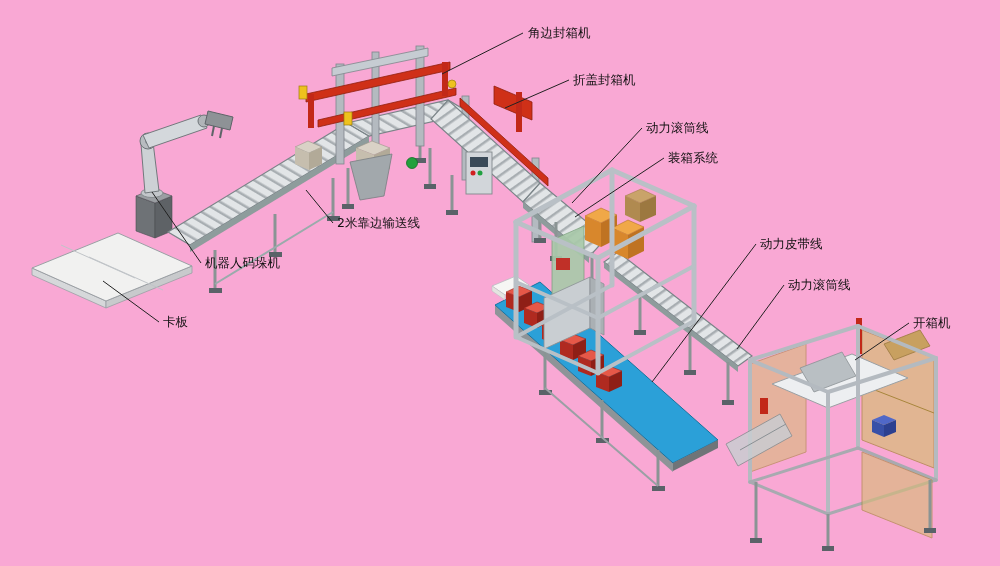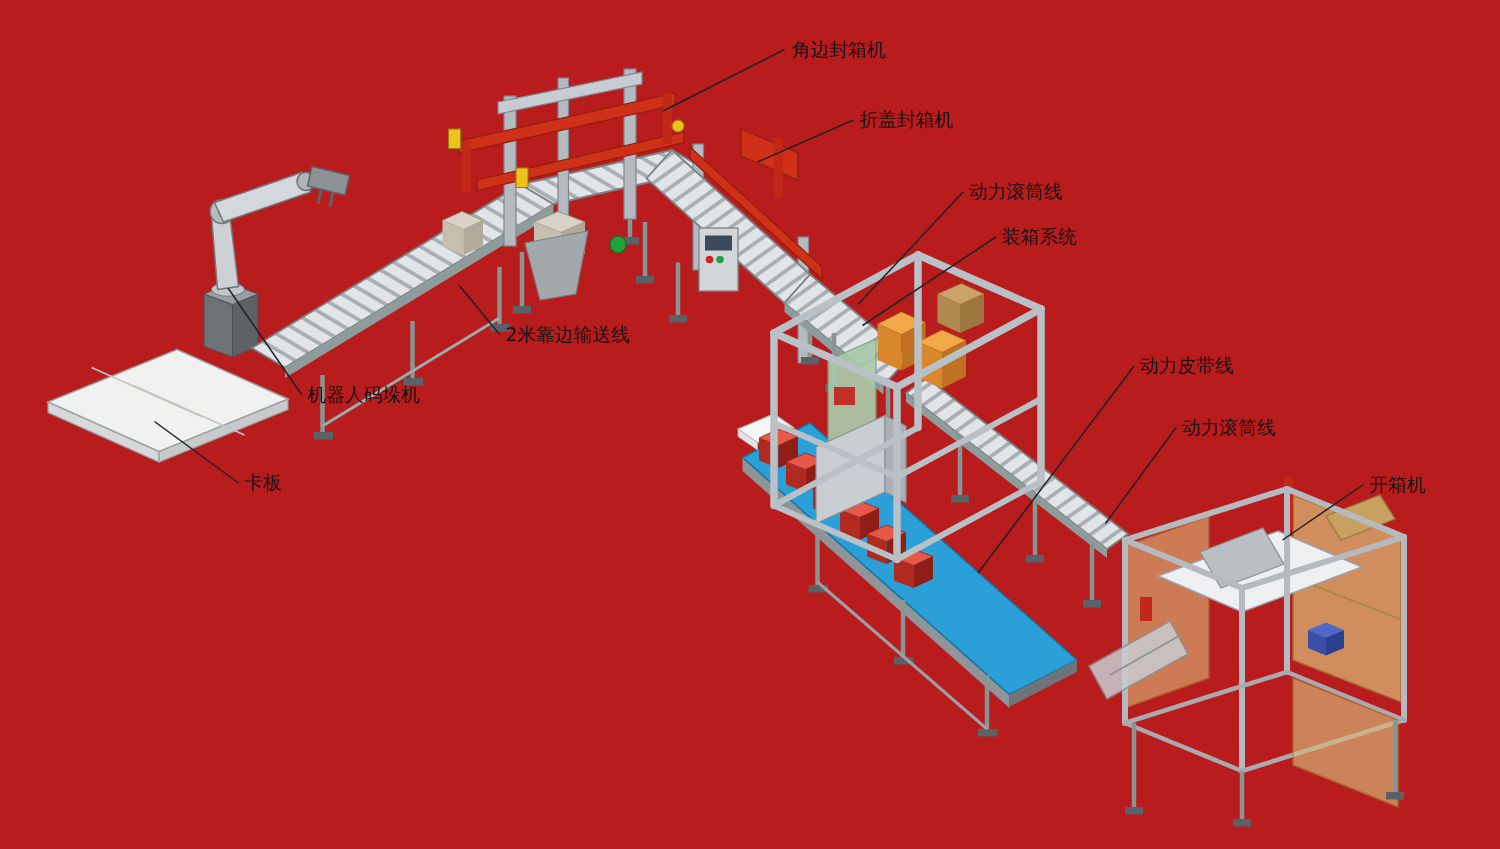--- a/index.html
+++ b/index.html
@@ -1,16 +1,16 @@
 <!DOCTYPE html>
 <html><head>
 <meta charset="utf-8">
 <style>
   html,body{margin:0;padding:0;background:#ffffff;}
-  .stage{position:relative;width:1000px;height:566px;background:#b91c1c;overflow:hidden;
+  .stage{position:relative;width:1000px;height:566px;background:#f9a8d4;overflow:hidden;
          font-family:"DejaVu Sans",sans-serif;}
   svg{display:block;}
   .lbl{font-size:12.5px;fill:#111111;font-family:"DejaVu Sans",sans-serif;}
   .leader{stroke:#222222;stroke-width:1;fill:none;}
   .frame{stroke:#7f868c;stroke-width:0.8;}
   .leg{stroke:#8a9494;stroke-width:3;}
   .foot{fill:#5a6268;}
 </style>
 </head>
 <body>

